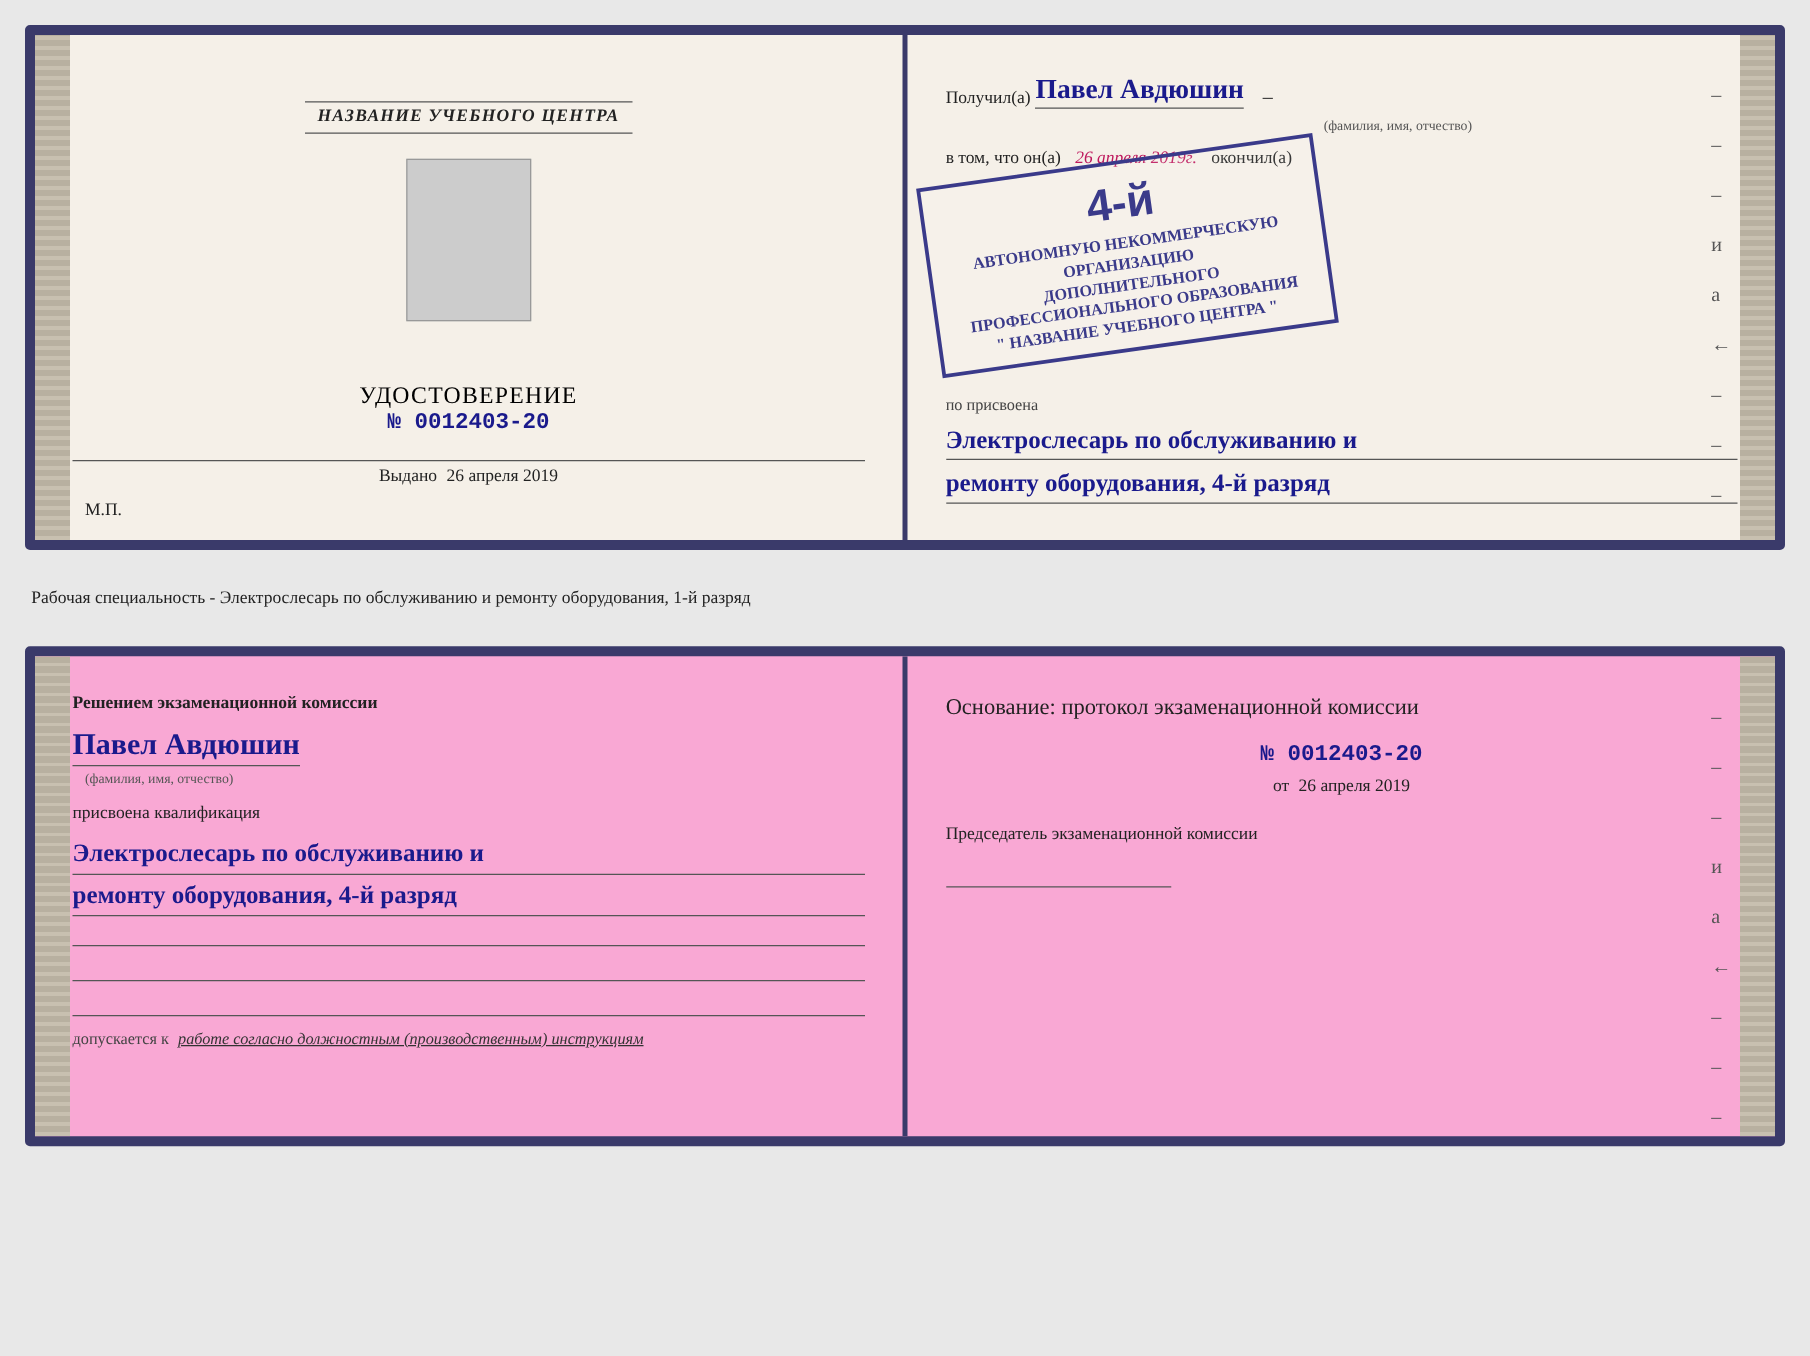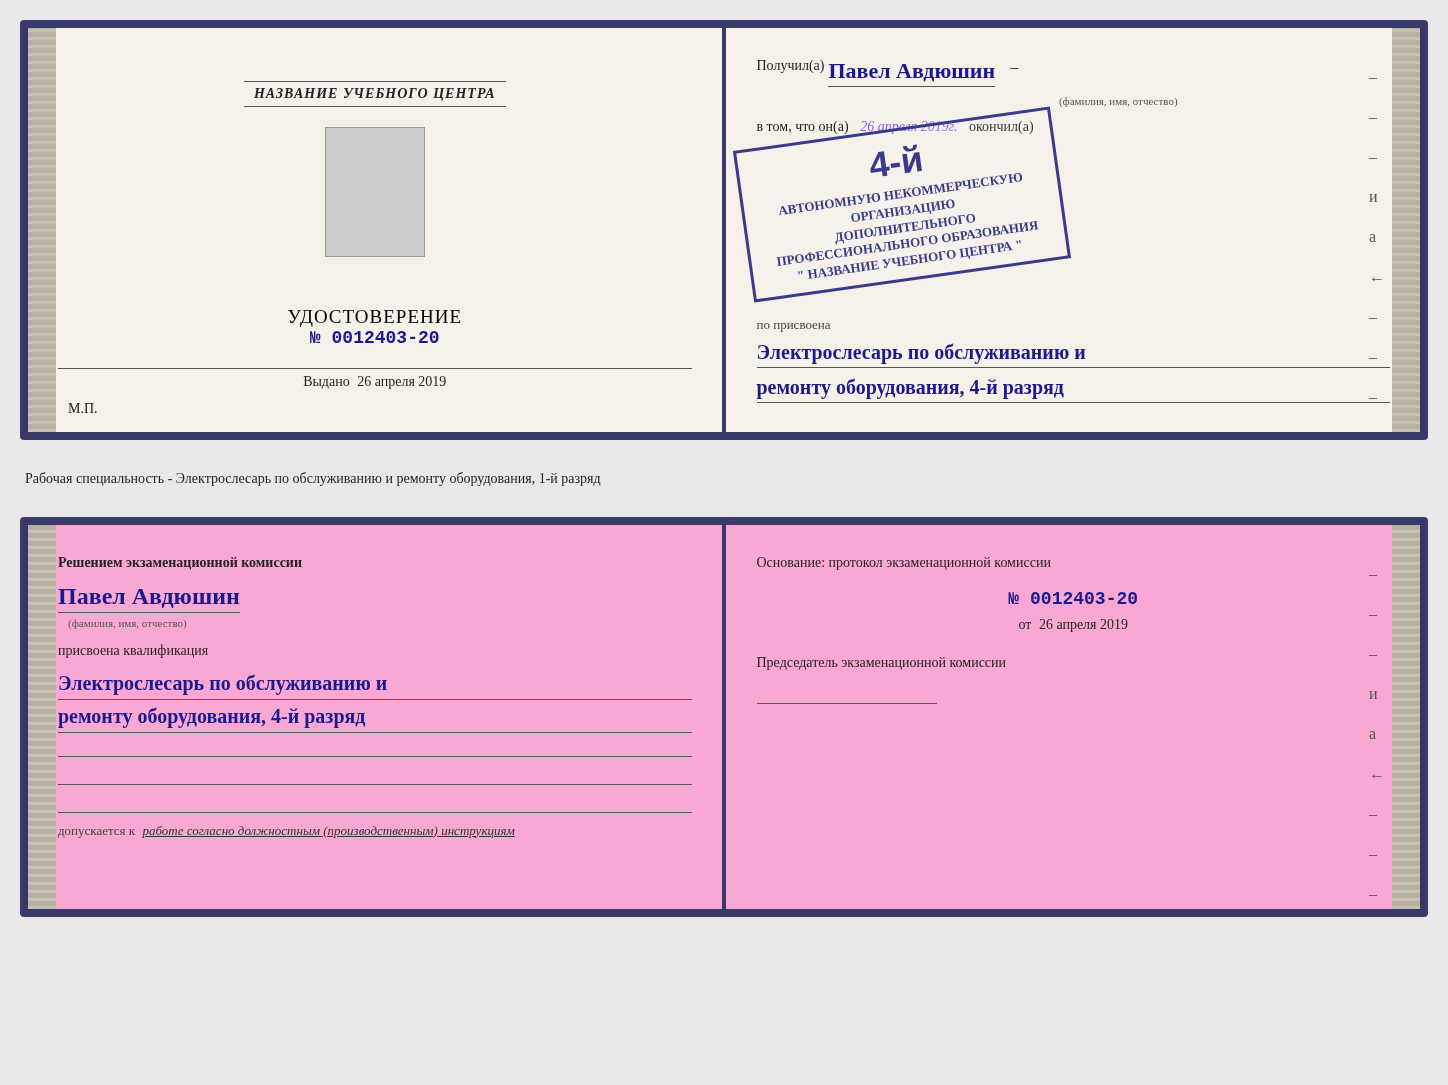--- a/index.html
+++ b/index.html
@@ -141,21 +141,21 @@
       position: absolute;
       bottom: 15px;
       left: 40px;
       font-size: 14px;
       color: #222;
     }
 
     
     .right-row {
       display: flex;
-      align-items: flex-start;
+      align-items: flex-end;
       margin-bottom: 8px;
     }
 
     .right-label {
       font-size: 14px;
       color: #222;
       white-space: nowrap;
       margin-right: 4px;
     }
 
@@ -185,21 +185,21 @@
 
     .right-block {
       margin-top: 12px;
       font-size: 14px;
       color: #222;
     }
 
     .right-block .date-inline {
       font-style: italic;
       font-size: 14px;
-      color: #8b5cf6;
+      color: #be185d;
     }
 
     .stamp-overlay {
       position: absolute;
       top: 100px;
       left: 20px;
       border: 3px solid #3a3a8a;
       color: #3a3a8a;
       padding: 8px 12px;
       font-size: 13px;
@@ -342,21 +342,21 @@
 
     .admission-italic {
       font-style: italic;
       text-decoration: underline;
       font-size: 13px;
       color: #333;
     }
 
     
     .basis-title {
-      font-size: 14px;
+      font-size: 18px;
       color: #222;
       margin-bottom: 16px;
       line-height: 1.4;
     }
 
     .protocol-number {
       font-size: 18px;
       font-weight: bold;
       color: #1a1a8c;
       font-family: 'Courier New', monospace;

